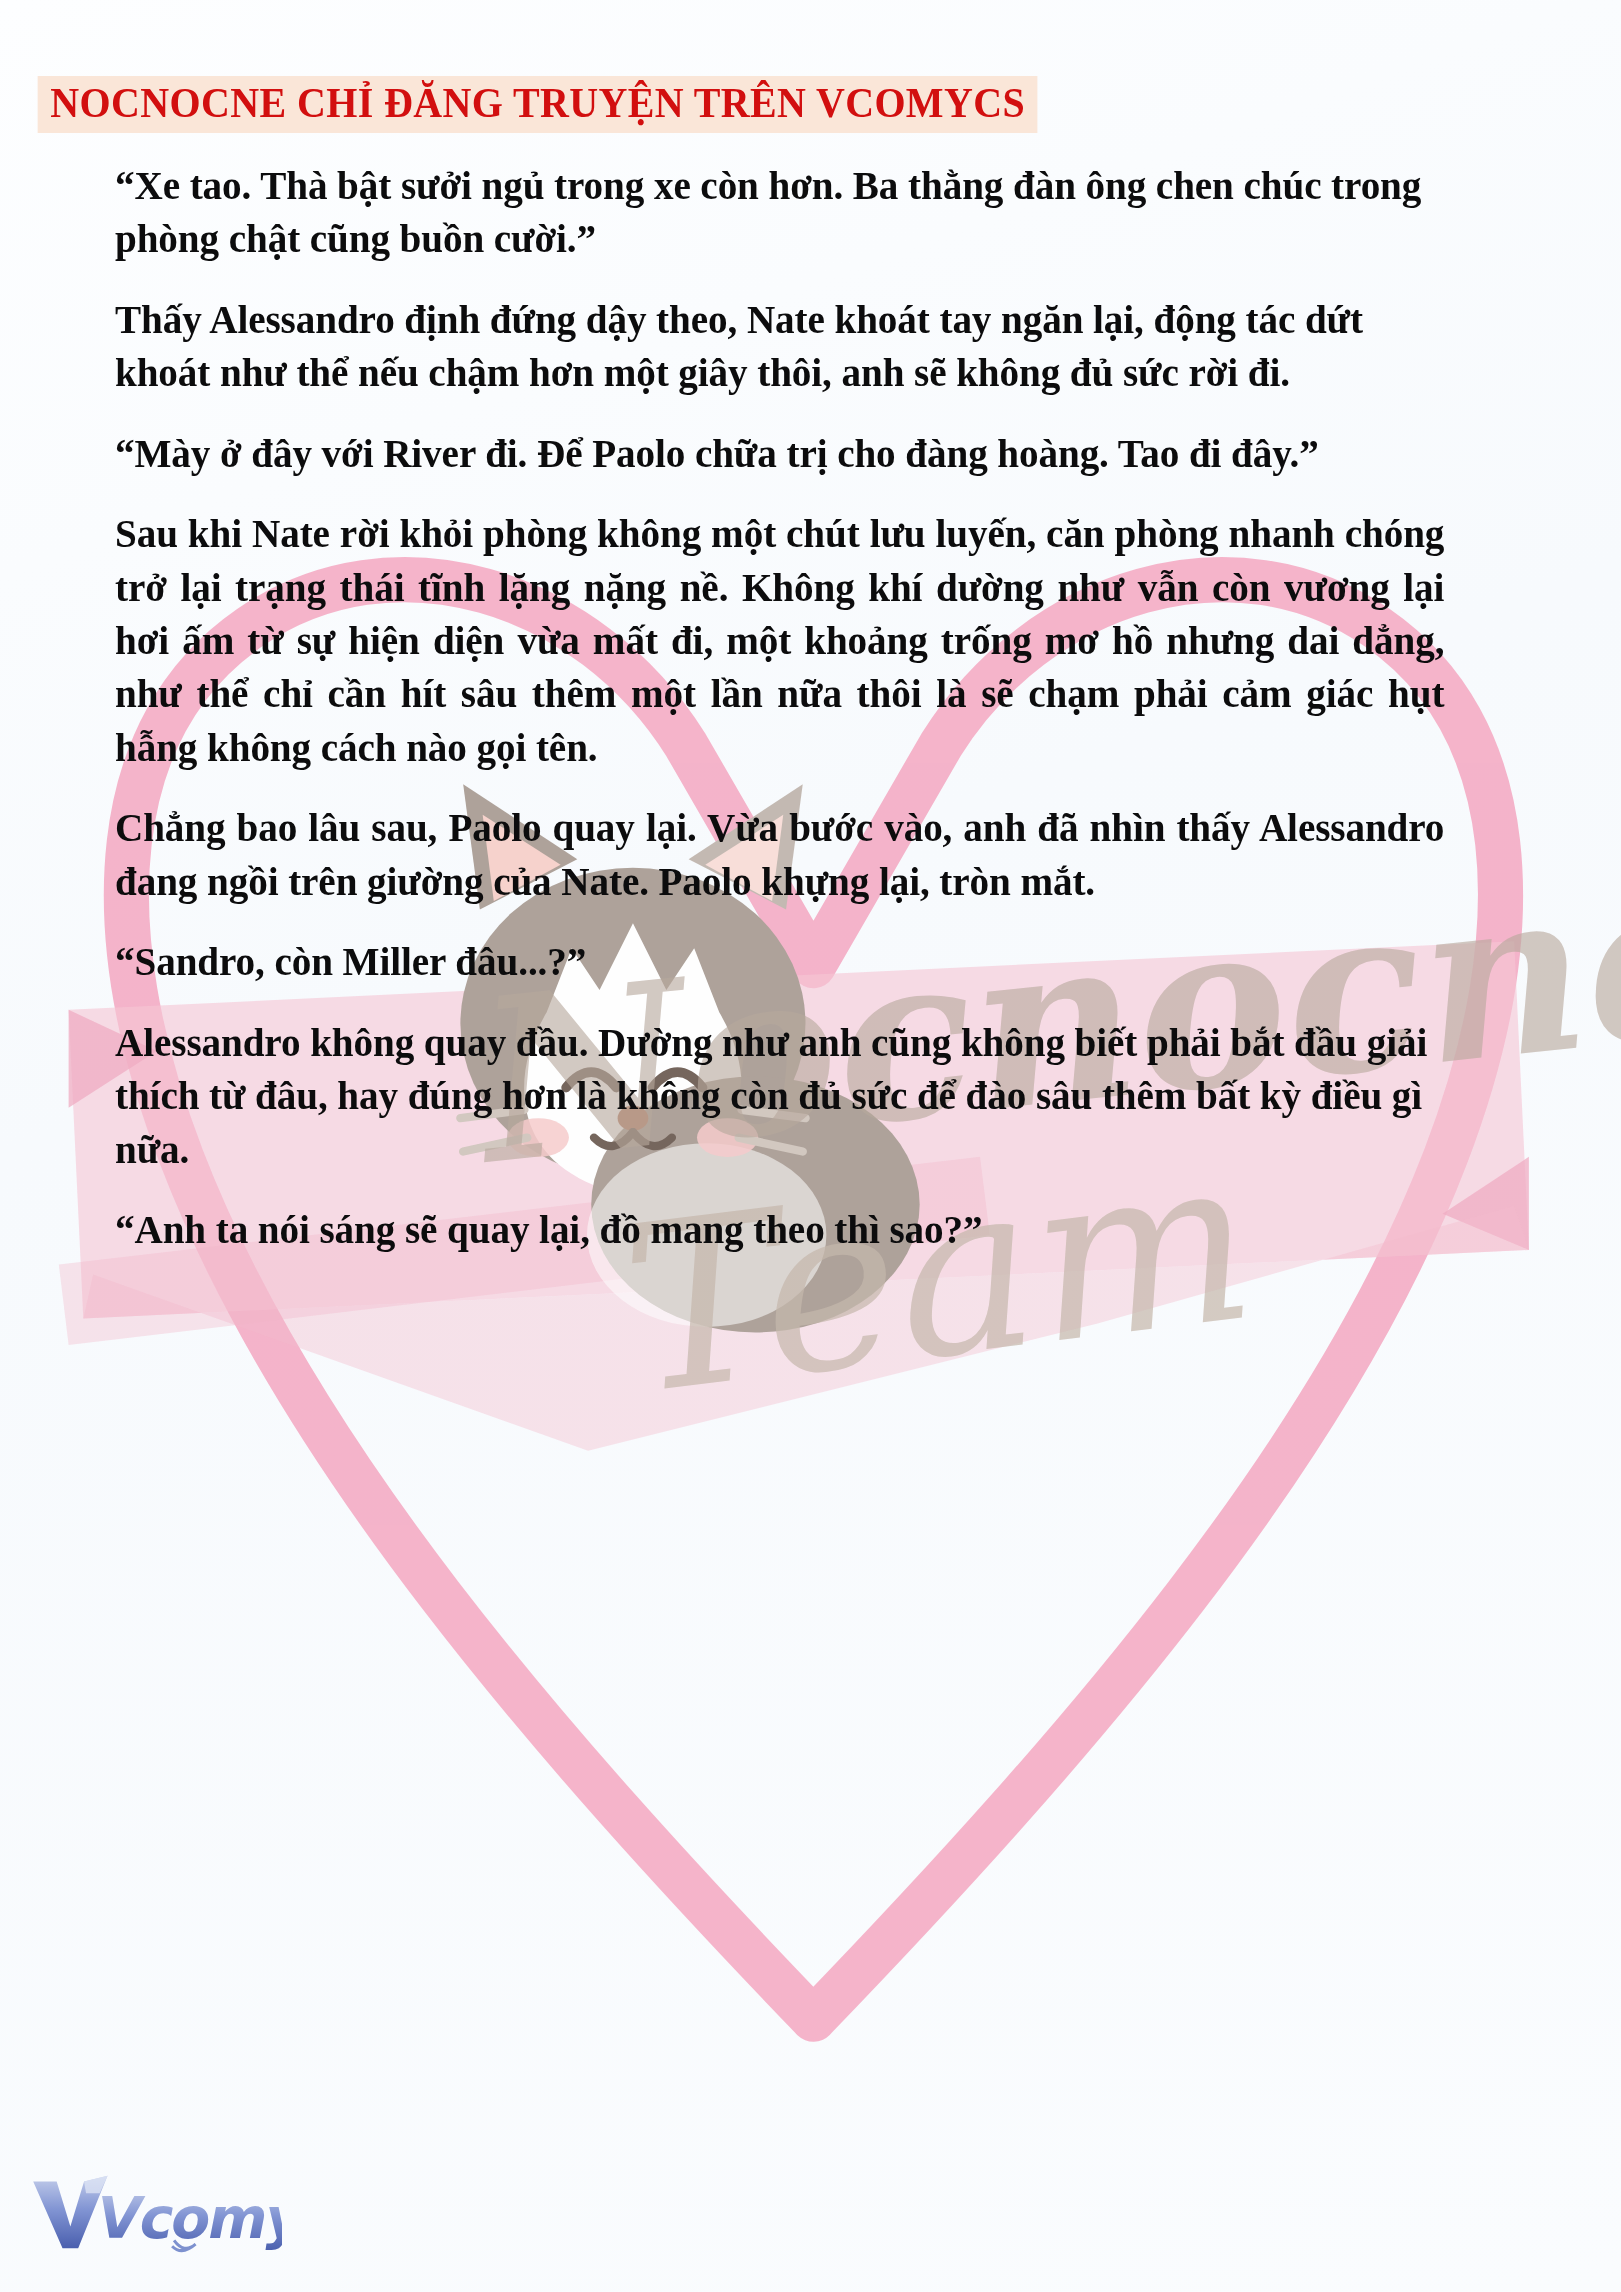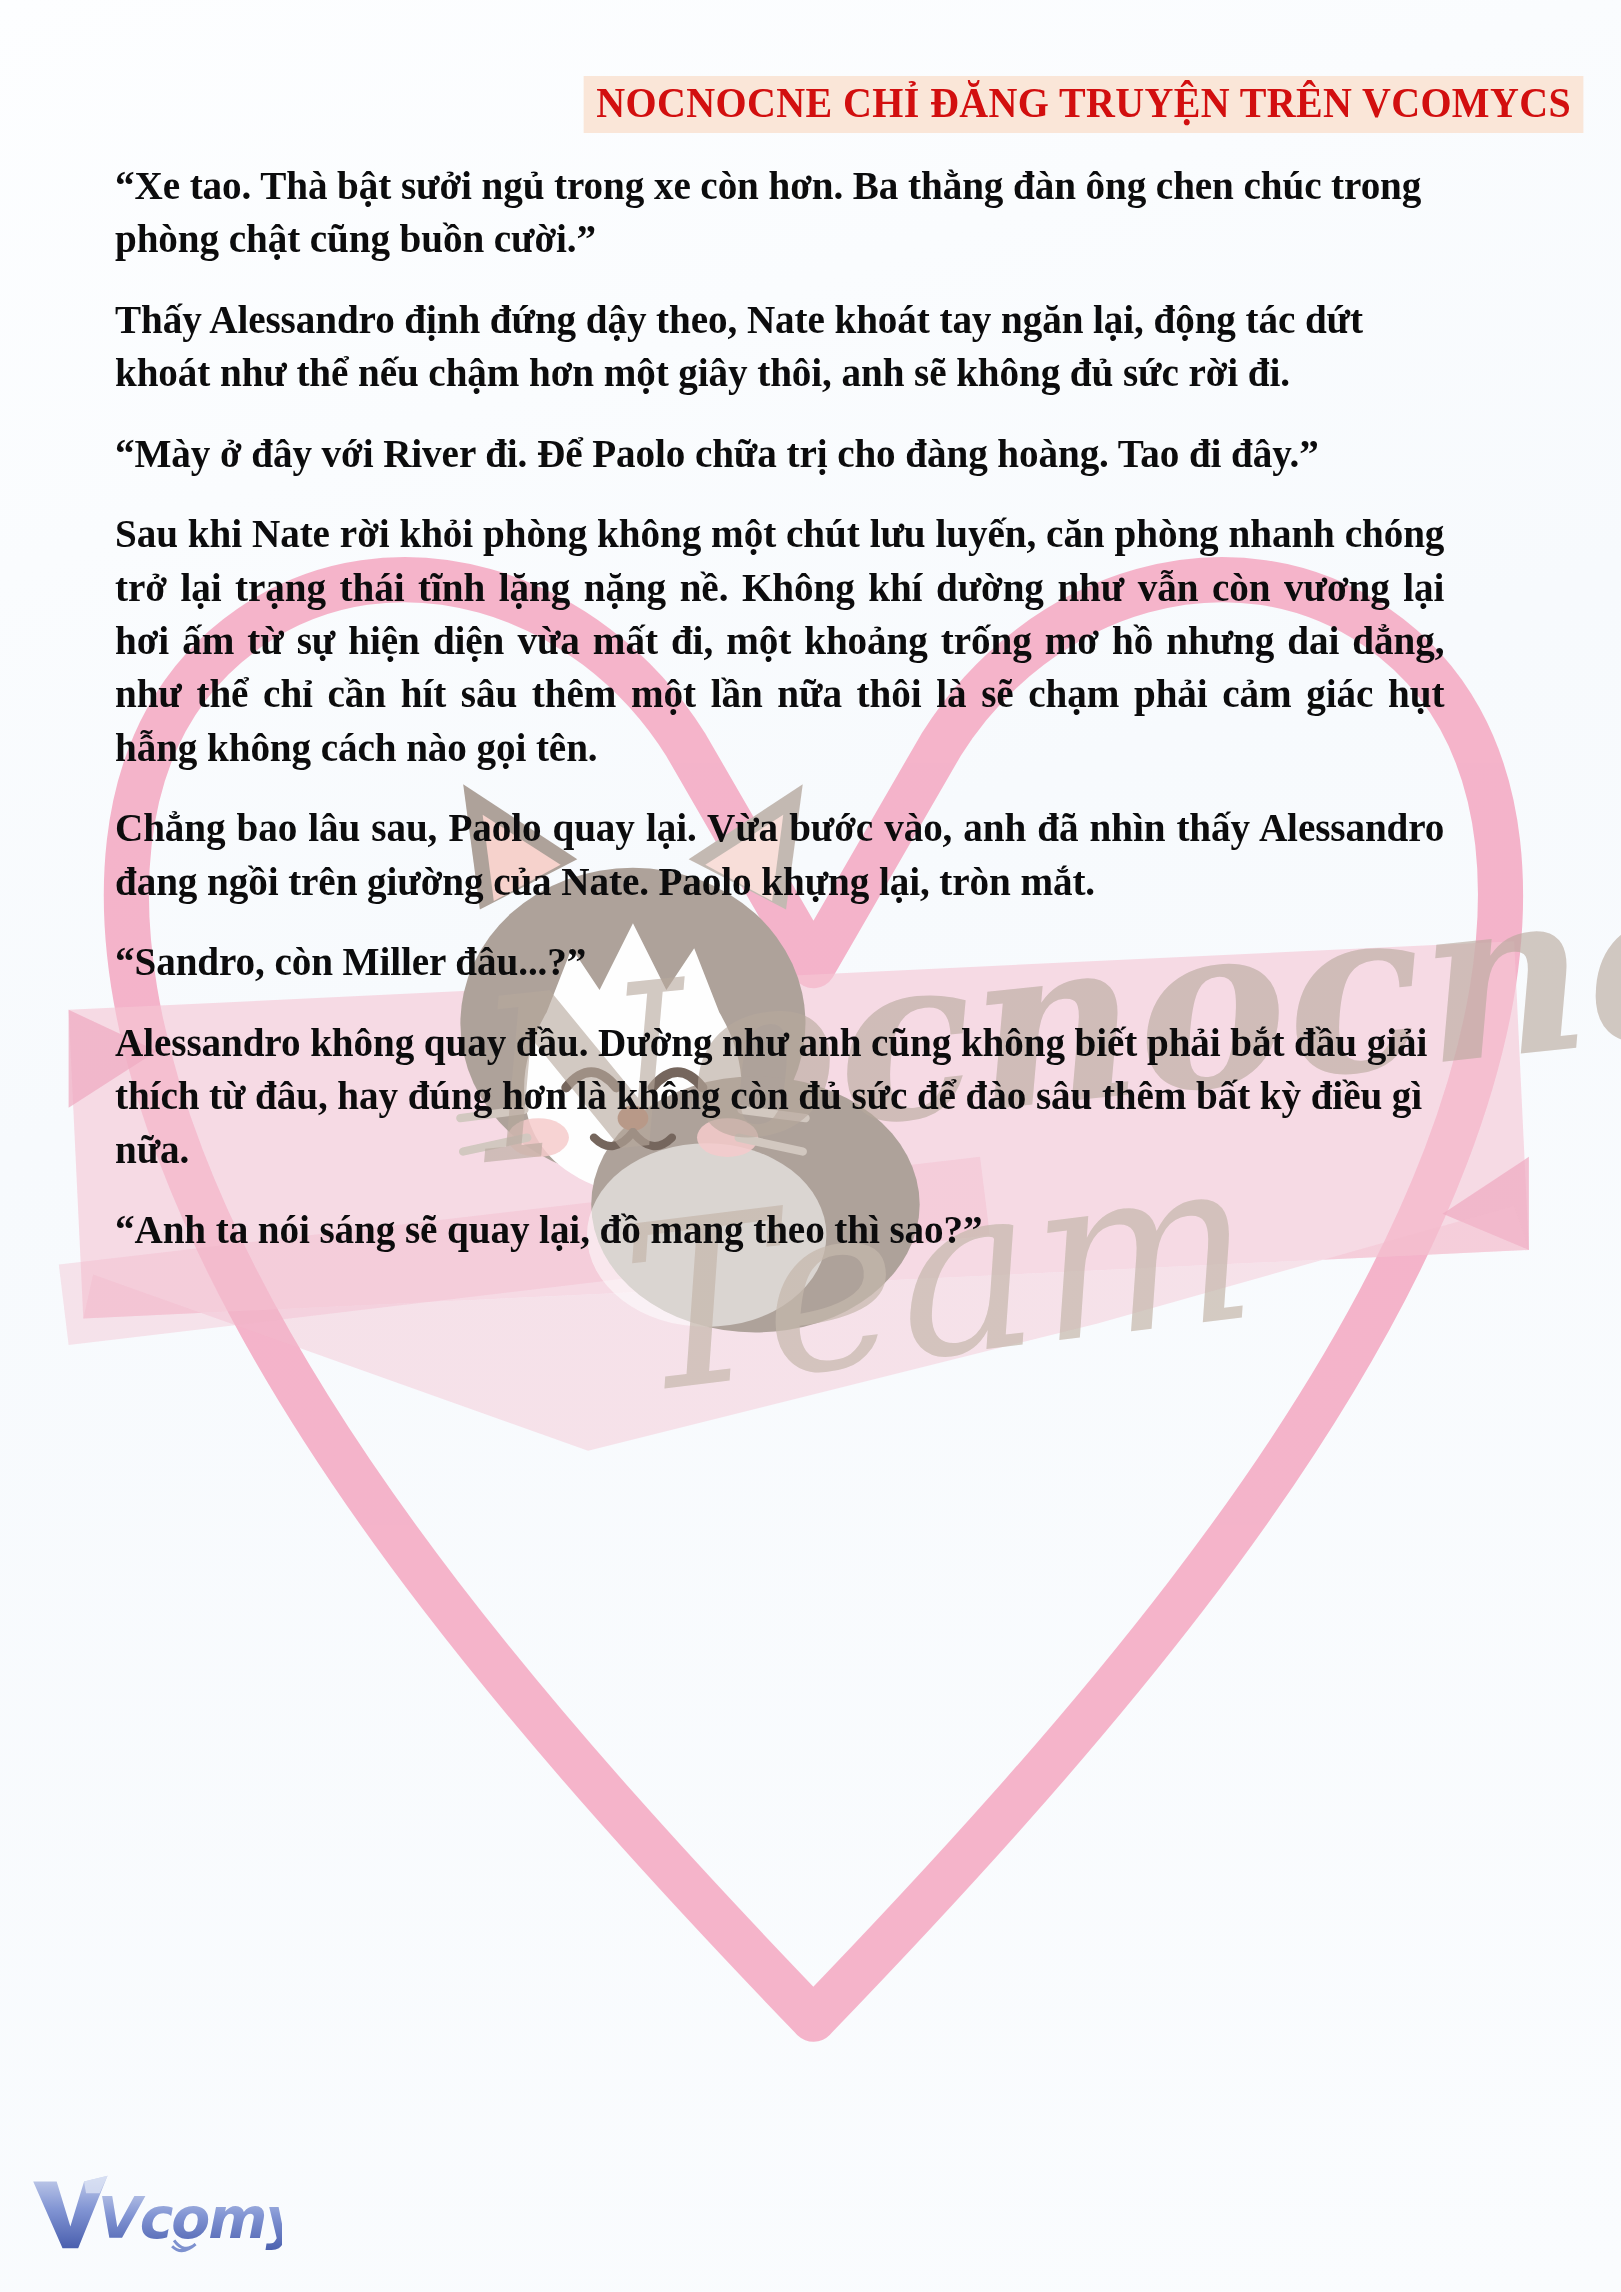--- a/index.html
+++ b/index.html
@@ -36,21 +36,21 @@
   #watermark svg { display:block; }
 
   
   #content {
     position: relative;
     z-index: 3;
     padding: 0;
   }
 
   .header-wrap {
-    text-align: right;
+    text-align: left;
     padding-top: 76px;
   }
   .header-title {
     display: inline-block;
     background: #fae6d8;
     color: #d20f0f;
     font-family: "Liberation Serif", "DejaVu Serif", serif;
     font-weight: bold;
     font-size: 43px;
     letter-spacing: 0.4px;

